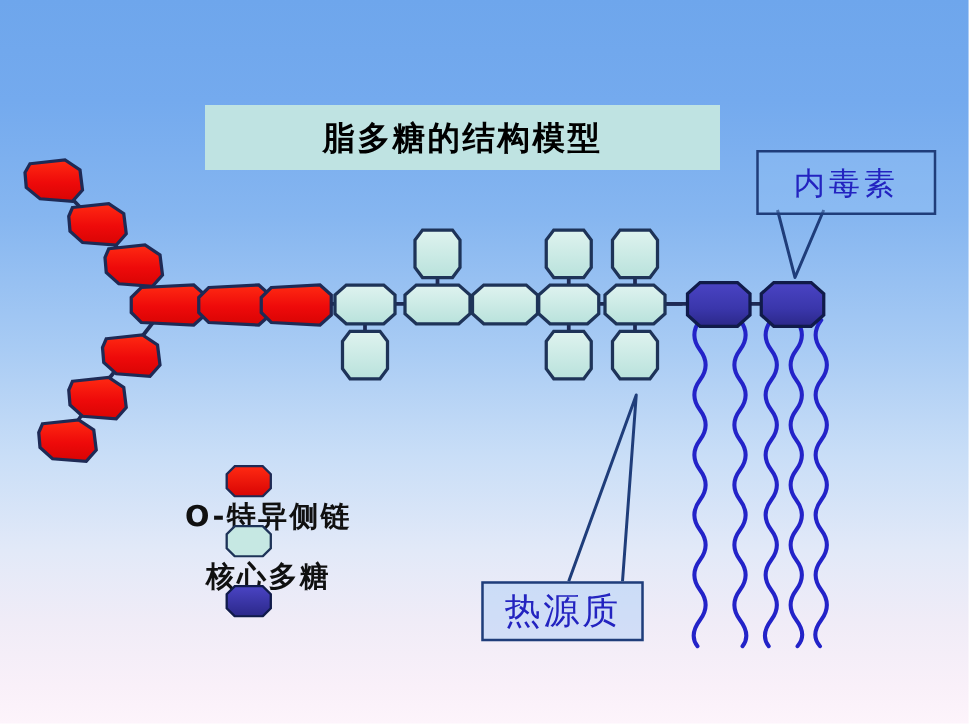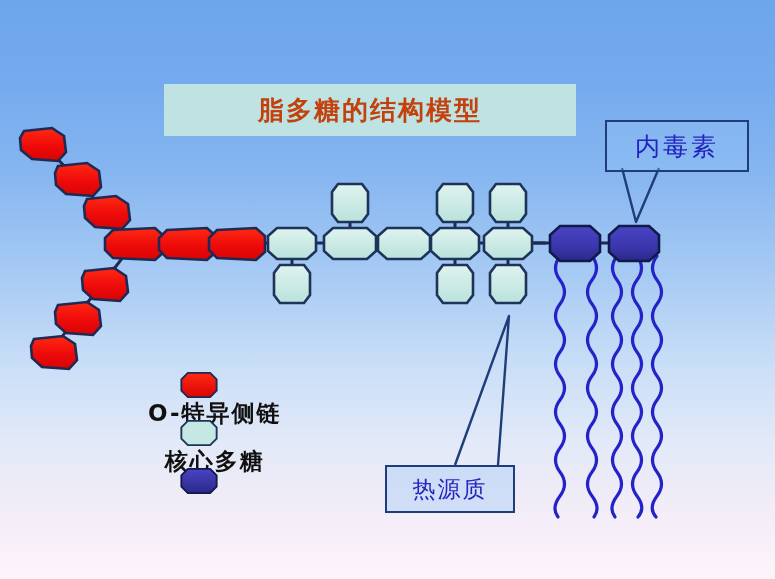--- a/index.html
+++ b/index.html
@@ -17,39 +17,39 @@
   svg#canvas{position:absolute;left:0;top:0;width:775px;height:579px;}
 
   
   .title-box{
     position:absolute;left:164px;top:84px;width:412px;height:52px;
     background:#bfe3e2;
     display:flex;align-items:center;justify-content:center;
   }
   .title-text{
     font-family:"DejaVu Sans","Liberation Sans",sans-serif;
-    font-size:26px;font-weight:700;color:#c2410c;
+    font-size:26px;font-weight:700;color:#000000;
     letter-spacing:2px;white-space:nowrap;
   }
 
   
   .callout{
     position:absolute;
     border:2px solid #1f3d7a;
     background:rgba(150,195,245,0.35);
     display:flex;align-items:center;justify-content:center;
   }
   .callout-text{
     font-family:"DejaVu Sans","Liberation Sans",sans-serif;
     font-weight:400;color:#2323c0;white-space:nowrap;
   }
   #callout-endotoxin{left:605px;top:120px;width:140px;height:48px;}
   #callout-endotoxin .callout-text{font-size:25px;letter-spacing:3px;}
   #callout-pyrogen{left:385px;top:465px;width:126px;height:44px;}
-  #callout-pyrogen .callout-text{font-size:23px;letter-spacing:2px;text-align:center;}
+  #callout-pyrogen .callout-text{font-size:29px;letter-spacing:2px;text-align:center;}
 
   
   .legend{position:absolute;left:148px;top:372px;}
   .legend-row{position:relative;height:48px;display:flex;align-items:center;flex-direction:column;}
   .legend-swatch{width:38px;height:26px;margin-right:32px;flex:0 0 auto;}
   .legend-label{
     font-family:"DejaVu Sans","Liberation Sans",sans-serif;
     font-size:23px;font-weight:700;color:#101010;
     letter-spacing:2px;white-space:nowrap;
   }

